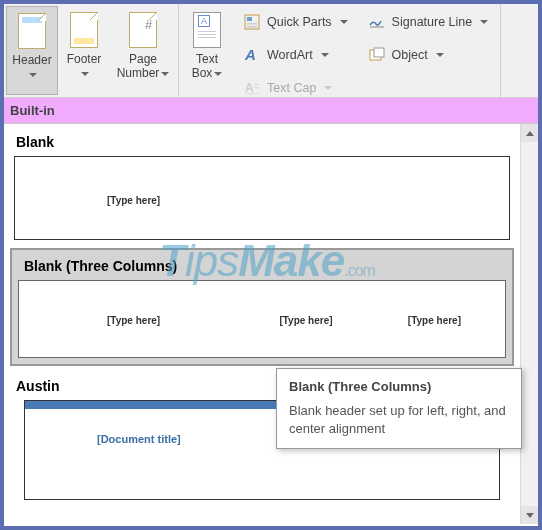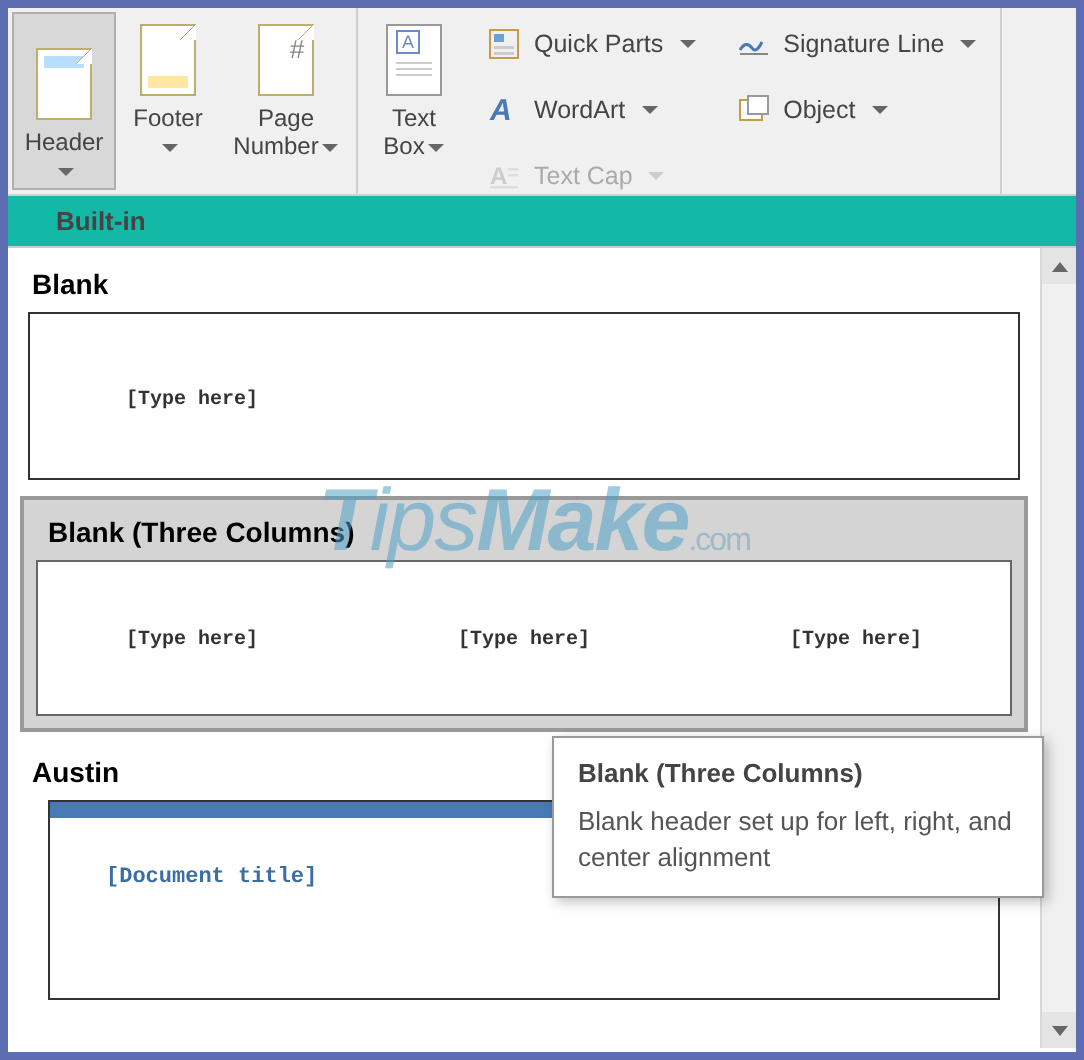--- a/index.html
+++ b/index.html
@@ -1,43 +1,43 @@
 <!DOCTYPE html>
 <html><head>
 <meta charset="utf-8">
 <style>
 * { margin: 0; padding: 0; box-sizing: border-box; font-family: "Segoe UI", Tahoma, sans-serif; }
 body { width: 542px; height: 530px; background: #fff; border: 4px solid #5d6db1; overflow: hidden; position: relative; }
 .ribbon { display: flex; background: #f0f0f0; border-bottom: 1px solid #d0d0d0; height: 94px; }
 .ribbon-group { display: flex; align-items: stretch; border-right: 1px solid #d0d0d0; padding: 2px; }
 .big-btn { display: flex; flex-direction: column; align-items: center; justify-content: flex-start; padding: 4px 4px 2px; min-width: 52px; cursor: default; }
-.big-btn.active { background: #d8d8d8; border: 1px solid #b0b0b0; justify-content: flex-end; }
+.big-btn.active { background: #d8d8d8; border: 1px solid #b0b0b0; }
 .big-btn .icon { width: 36px; height: 40px; display: flex; align-items: center; justify-content: center; margin-bottom: 2px; }
 .big-btn .label { font-size: 12px; color: #444; text-align: center; line-height: 14px; }
 .caret-down { display: inline-block; width: 0; height: 0; border-left: 4px solid transparent; border-right: 4px solid transparent; border-top: 4px solid #666; margin-left: 2px; vertical-align: middle; }
 .small-list { display: flex; flex-direction: column; gap: 9px; padding: 4px 6px; }
 .small-item { display: flex; align-items: center; gap: 6px; font-size: 12.5px; color: #444; padding: 3px 4px; cursor: default; white-space: nowrap; }
 .small-item.disabled { color: #aaa; }
 .small-icon { width: 18px; height: 18px; display: inline-flex; align-items: center; justify-content: center; flex-shrink: 0; }
 .gallery-area { position: relative; height: 426px; }
-.gallery-header { background: #14b8a6; border-bottom: 1px solid #ccc; padding: 5px 24px; font-weight: 600; font-size: 13px; color: #444; }
+.gallery-header { background: #f0abfc; border-bottom: 1px solid #ccc; padding: 5px 6px; font-weight: 600; font-size: 13px; color: #444; }
 .gallery-scroll { position: absolute; top: 26px; bottom: 0; left: 0; right: 18px; overflow: hidden; }
 .scrollbar { position: absolute; top: 26px; right: 0; bottom: 0; width: 18px; background: #f0f0f0; border-left: 1px solid #d8d8d8; }
 .scrollbar-btn { width: 18px; height: 18px; background: #e4e4e4; display: flex; align-items: center; justify-content: center; position: absolute; }
 .scrollbar-btn.up { top: 0; }
 .scrollbar-btn.down { bottom: 0; }
 .scroll-arrow { width: 0; height: 0; border-left: 4px solid transparent; border-right: 4px solid transparent; }
 .scroll-arrow.u { border-bottom: 5px solid #666; }
 .scroll-arrow.d { border-top: 5px solid #666; }
 .gitem-title { font-weight: 700; font-size: 14px; color: #000000; padding: 10px 12px 6px; }
 .gitem-preview { margin: 0 10px 8px; border: 1px solid #333; height: 90px; position: relative; background: #fff; }
 .gitem-selected { background: #d4d4d4; border: 2px solid #999; margin: 2px 6px; }
 .gitem-selected .gitem-title { padding-top: 8px; }
 .gitem-selected .gitem-preview { margin: 0 6px 6px; border: 1px solid #666; }
-.placeholder { position: absolute; font-size: 10px; font-weight: 700; color: #333; font-family: Liberation Mono, monospace; }
+.placeholder { position: absolute; font-size: 10px; font-weight: 700; color: #333; font-family: Liberation Sans, sans-serif; margin-left: 44px; }
 .placeholder.blue { color: #3a6ea5; font-size: 11px; font-weight: 600; }
 .tooltip { position: absolute; left: 272px; top: 364px; width: 246px; background: #fff; border: 1px solid #999; box-shadow: 2px 2px 6px rgba(0,0,0,.25); padding: 10px 12px; z-index: 50; }
 .tooltip-title { font-weight: 600; font-size: 13px; color: #444; margin-bottom: 8px; }
 .tooltip-desc { font-size: 13px; color: #555; line-height: 18px; }
 .watermark { position: absolute; left: 155px; top: 232px; font-family: Arial, sans-serif; font-size: 44px; font-weight: 700; font-style: italic; color: rgba(80,160,200,.55); z-index: 40; pointer-events: none; letter-spacing: -1px; }
 .watermark .thin { font-weight: 400; }
 .watermark .com { font-size: 16px; font-style: normal; font-weight: 400; color: rgba(100,160,190,.5); vertical-align: baseline; }
 .page-icon { width: 28px; height: 36px; border: 1px solid #bfae6a; background: #fff; position: relative; }
 .page-icon::after { content: ""; position: absolute; right: -1px; top: -1px; width: 8px; height: 8px; background: linear-gradient(135deg, transparent 48%, #bfae6a 50%, #fff 52%); }
 .header-strip { position: absolute; top: 3px; left: 3px; right: 3px; height: 6px; background: #b8deff; }

